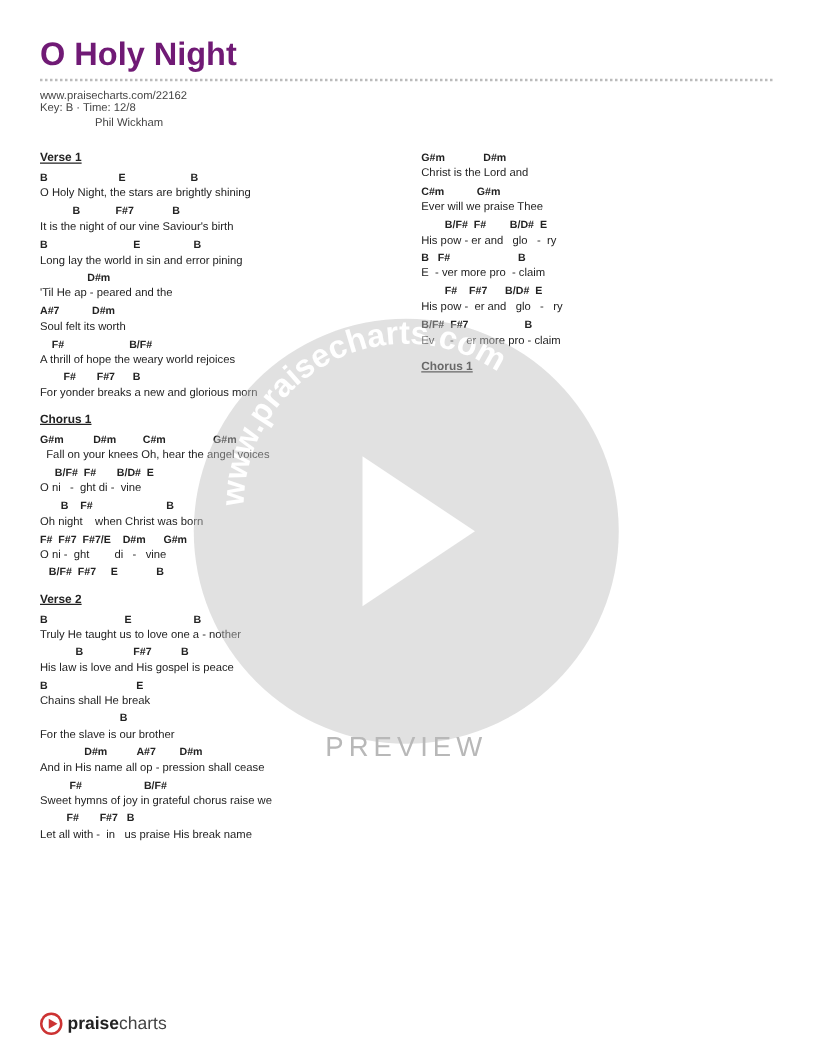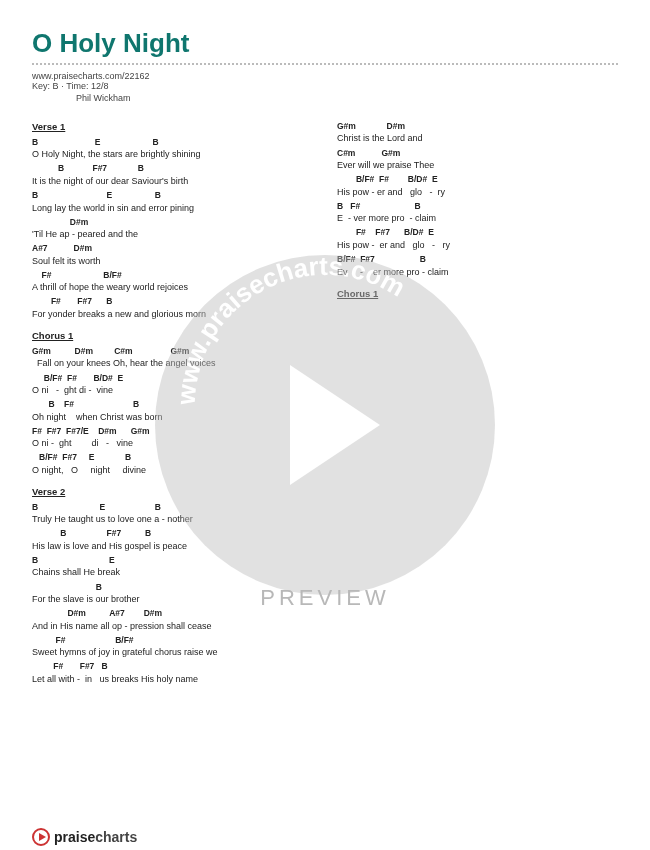--- a/index.html
+++ b/index.html
@@ -8,21 +8,21 @@
     height: 850px;
     background: #fff;
     font-family: Arial, Helvetica, sans-serif;
     position: relative;
     padding: 28px 32px;
     overflow: hidden;
   }
   .title {
     font-size: 26px;
     font-weight: bold;
-    color: #0f766e;
+    color: #701a75;
     margin-bottom: 2px;
   }
   .dotted-rule {
     border: none;
     border-top: 2px dotted #bbb;
     margin: 4px 0 6px 0;
   }
   .meta-row {
     display: flex;
     justify-content: space-between;
@@ -105,26 +105,24 @@
     left: 50%;
     transform: translate(-50%, 160px);
     font-size: 22px;
     font-weight: normal;
     letter-spacing: 4px;
     color: #b8b8b8;
     pointer-events: none;
   }
   .footer {
     position: absolute;
-    bottom: 4px;
+    bottom: 22px;
     left: 32px;
     display: flex;
-    align-items: center;
     gap: 4px;
-    font-weight: bold;
   }
   .footer-icon {
     width: 18px; height: 18px;
     border-radius: 50%;
     border: 2px solid #c33;
     display: flex;
     align-items: center;
     justify-content: center;
   }
   .footer-icon-tri {
@@ -151,21 +149,21 @@
 </div>
 <div class="artist">Phil Wickham</div>
 
 <div class="columns">
   <div class="col">
 
     <div class="section-title">Verse 1</div>
     <div class="chords">B                        E                      B</div>
     <div class="lyric">O Holy Night, the stars are brightly shining</div>
     <div class="chords">           B            F#7             B</div>
-    <div class="lyric">It is the night of our dear Saviour's birth</div>
+    <div class="lyric">It is the night of our vine Saviour's birth</div>
     <div class="chords">B                             E                  B</div>
     <div class="lyric">Long lay the world in sin and error pining</div>
     <div class="chords">                D#m</div>
     <div class="lyric">'Til He ap - peared and the</div>
     <div class="chords">A#7           D#m</div>
     <div class="lyric">Soul felt its worth</div>
     <div class="chords">    F#                      B/F#</div>
     <div class="lyric">A thrill of hope the weary world rejoices</div>
     <div class="chords">        F#       F#7      B</div>
     <div class="lyric">For yonder breaks a new and glorious morn</div>
@@ -173,37 +171,36 @@
     <div class="section-title">Chorus 1</div>
     <div class="chords">G#m          D#m         C#m                G#m</div>
     <div class="lyric">  Fall on your knees Oh, hear the angel voices</div>
     <div class="chords">     B/F#  F#       B/D#  E</div>
     <div class="lyric">O ni   -  ght di -  vine</div>
     <div class="chords">       B    F#                         B</div>
     <div class="lyric">Oh night    when Christ was born</div>
     <div class="chords">F#  F#7  F#7/E    D#m      G#m</div>
     <div class="lyric">O ni -  ght        di   -   vine</div>
     <div class="chords">   B/F#  F#7     E             B</div>
-    <div class="lyric">O night,   O     night     divine</div>
 
     <div class="section-title">Verse 2</div>
     <div class="chords">B                          E                     B</div>
     <div class="lyric">Truly He taught us to love one a - nother</div>
     <div class="chords">            B                 F#7          B</div>
     <div class="lyric">His law is love and His gospel is peace</div>
     <div class="chords">B                              E</div>
     <div class="lyric">Chains shall He break</div>
     <div class="chords">                           B</div>
     <div class="lyric">For the slave is our brother</div>
     <div class="chords">               D#m          A#7        D#m</div>
     <div class="lyric">And in His name all op - pression shall cease</div>
     <div class="chords">          F#                     B/F#</div>
     <div class="lyric">Sweet hymns of joy in grateful chorus raise we</div>
     <div class="chords">         F#       F#7   B</div>
-    <div class="lyric">Let all with -  in   us breaks His holy name</div>
+    <div class="lyric">Let all with -  in   us praise His break name</div>
   </div>
 
   <div class="col">
     <div class="chords">G#m             D#m</div>
     <div class="lyric">Christ is the Lord and</div>
     <div class="chords">C#m           G#m</div>
     <div class="lyric">Ever will we praise Thee</div>
     <div class="chords">        B/F#  F#        B/D#  E</div>
     <div class="lyric">His pow - er and   glo   -  ry</div>
     <div class="chords">B   F#                       B</div>

